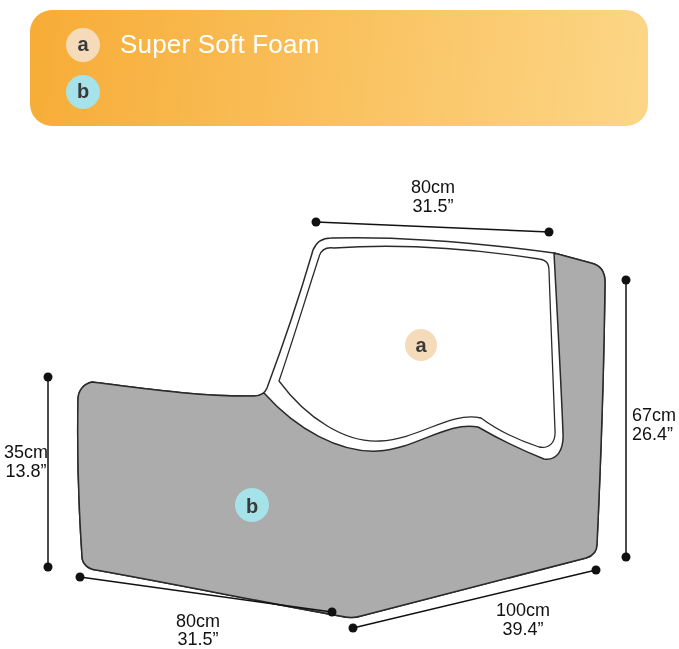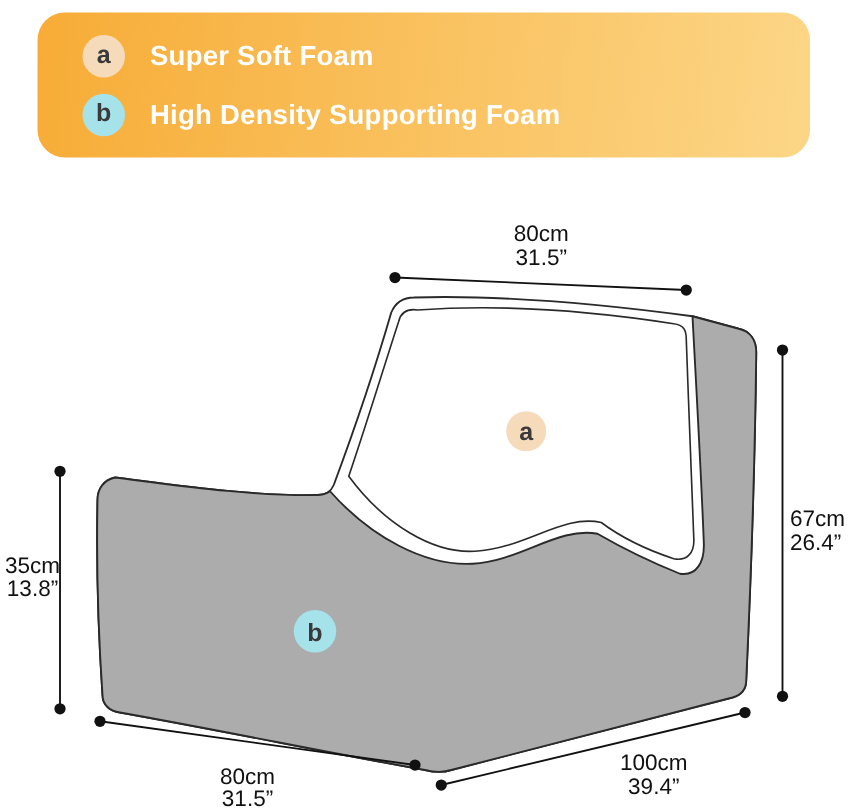--- a/index.html
+++ b/index.html
@@ -16,21 +16,21 @@
   }
   .legend-row{display:flex;align-items:center;gap:20px;}
   .badge{
     width:34px;height:34px;border-radius:50%;flex:0 0 auto;
     display:flex;align-items:center;justify-content:center;
     font-weight:bold;font-size:20px;color:var(--badge-text,#3A3A3A);
   }
   .badge-a{background:var(--badge-a-fill,#F6DBBB);}
   .badge-b{background:var(--badge-b-fill,#A6E2E9);}
   .legend-label{
-    font-weight:bold;font-size:22px;letter-spacing:.2px;
+    font-weight:normal;font-size:26px;letter-spacing:.2px;
     color:var(--banner-text,#FFFFFF);
     text-align:right;
   }
   .diagram-svg{position:absolute;left:0;top:0;}
   .chair-outline{fill:var(--cushion-white,#FFFFFF);stroke:var(--outline,#222);stroke-width:1.5;stroke-linejoin:round;}
   .chair-base{fill:var(--foam-base-gray,#ACACAC);stroke:var(--outline,#222);stroke-width:1.5;stroke-linejoin:round;}
   .cushion-inner{fill:none;stroke:var(--outline,#222);stroke-width:1.3;stroke-linejoin:round;}
   .dim-line{stroke:var(--dimension-ink,#111);stroke-width:1.5;}
   .dim-dot{fill:var(--dimension-ink,#111);}
   .dim-text{font-family:"Liberation Sans",sans-serif;font-size:18px;fill:var(--dimension-ink,#111);}
@@ -43,21 +43,20 @@
 
 <div class="stage">
 
   <div class="banner">
     <div class="legend-row">
       <span class="badge badge-a">a</span>
       <span class="legend-label">Super Soft Foam</span>
     </div>
     <div class="legend-row">
       <span class="badge badge-b">b</span>
-      <span class="legend-label">High Density Supporting Foam</span>
     </div>
   </div>
 
   <svg class="diagram-svg" width="679" height="649" viewBox="0 0 679 649">
 
     <path class="chair-outline" d="M 92,382
          C 83,384 78,391 78,400
          C 77,452 79,512 82,556
          C 82,564 88,569 96,570
          C 180,585 262,602 340,616

